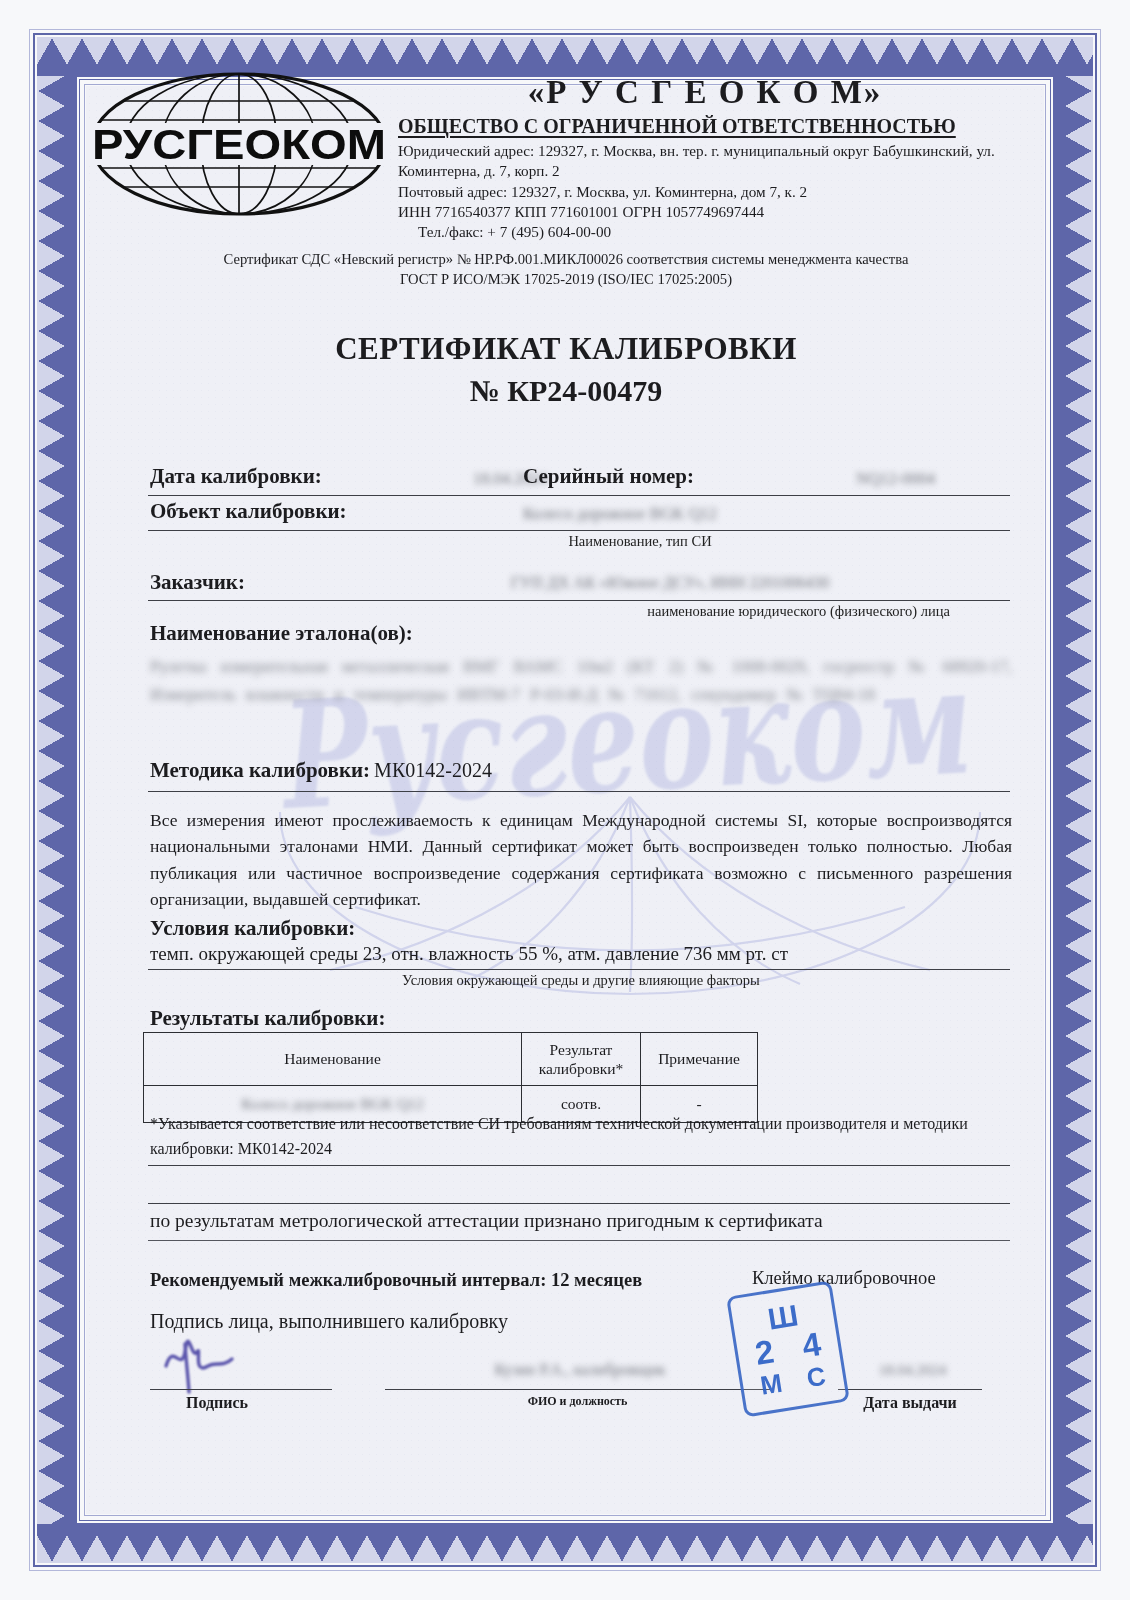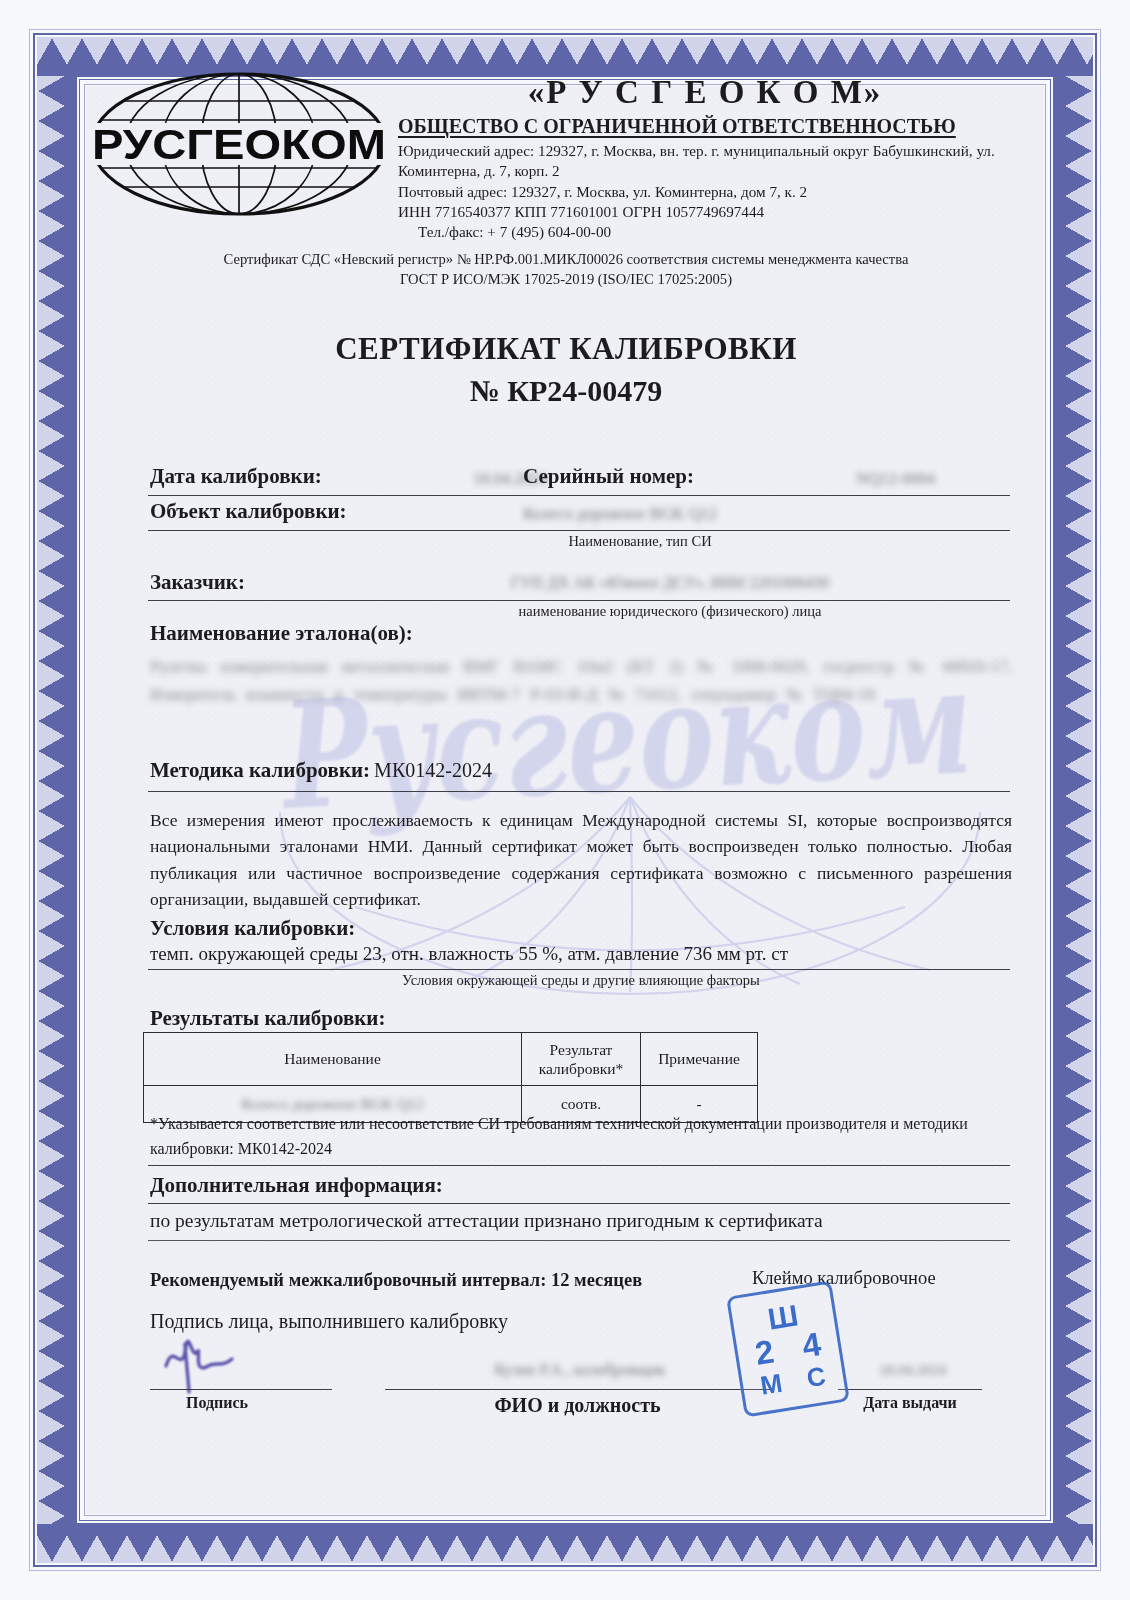--- a/index.html
+++ b/index.html
@@ -125,21 +125,21 @@
   <div class="abs rule z2" style="left:148px;top:495px;width:862px;"></div>
 
   <div class="abs lbl z2" style="left:150px;top:499px;">Объект калибровки:</div>
   <div class="abs ctr redacted z2" style="left:430px;top:504px;width:380px;font-size:16.5px;">Колесо дорожное BGK Q12</div>
   <div class="abs rule z2" style="left:148px;top:530px;width:862px;"></div>
   <div class="abs ctr cap z2" style="left:440px;top:533px;width:400px;">Наименование, тип СИ</div>
 
   <div class="abs lbl z2" style="left:150px;top:570px;">Заказчик:</div>
   <div class="abs ctr redacted z2" style="left:420px;top:574px;width:500px;font-size:16px;">ГУП ДХ АК «Южное ДСУ», ИНН 2201006430</div>
   <div class="abs rule z2" style="left:148px;top:600px;width:862px;"></div>
-  <div class="abs ctr cap z2" style="left:390px;top:603px;width:560px;">наименование юридического (физического) лица</div>
+  <div class="abs ctr cap z2" style="left:390px;top:603px;width:560px;text-align:right;">наименование юридического (физического) лица</div>
 
   <div class="abs lbl z2" style="left:150px;top:621px;">Наименование эталона(ов):</div>
   <div class="abs just redacted2 z2" style="left:150px;top:653px;width:862px;font-size:17px;line-height:1.62;word-spacing:6px;">Рулетка измерительная металлическая ВМГ ВАМС 10м2 (КТ 2) № 1008-0029, госреестр № 68920-17, Измеритель влажности и температуры ИВТМ-7 Р-03-И-Д № 71612, секундомер № ТЦ84-18</div>
 
   <div class="abs z2" style="left:150px;top:758px;">
     <span class="lbl">Методика калибровки:</span>
     <span style="font-size:20px;">МК0142-2024</span>
   </div>
   <div class="abs rule z2" style="left:148px;top:791px;width:862px;"></div>
   <div class="abs just z2" style="left:150px;top:807px;width:862px;font-size:17.5px;line-height:1.5;">Все измерения имеют прослеживаемость к единицам Международной системы SI, которые воспроизводятся национальными эталонами НМИ. Данный сертификат может быть воспроизведен только полностью. Любая публикация или частичное воспроизведение содержания сертификата возможно с письменного разрешения организации, выдавшей сертификат.</div>
@@ -166,41 +166,40 @@
     <tr>
       <td style="height:30px;" class="redacted">Колесо дорожное BGK Q12</td>
       <td>соотв.</td>
       <td>-</td>
     </tr>
   </tbody>
     </table>
   <div class="abs z2" style="left:150px;top:1112px;width:862px;font-size:16px;line-height:1.55;">*Указывается соответствие или несоответствие СИ требованиям технической документации производителя и методики калибровки: МК0142-2024</div>
   <div class="abs rule z2" style="left:148px;top:1165px;width:862px;"></div>
 
-  <div class="abs lbl z2" style="left:150px;top:1173px;">Дополнительная информация:</div>
   <div class="abs rule z2" style="left:148px;top:1203px;width:862px;"></div>
   <div class="abs z2" style="left:150px;top:1210px;width:862px;font-size:19.5px;">по результатам метрологической аттестации признано пригодным к сертификата</div>
   <div class="abs rule-lt z2" style="left:148px;top:1240px;width:862px;"></div>
 
   <div class="abs z2" style="left:150px;top:1270px;font-size:18.5px;font-weight:bold;">Рекомендуемый межкалибровочный интервал: 12 месяцев</div>
   <div class="abs z2" style="left:752px;top:1268px;font-size:18.5px;">Клеймо калибровочное</div>
   <div class="abs z2" style="left:150px;top:1310px;font-size:20px;">Подпись лица, выполнившего калибровку</div>
 
   <svg class="abs sig" style="left:158px;top:1328px;" width="130" height="72" viewBox="0 0 130 72">
     <g stroke="#4e48a6" stroke-width="3.4" fill="none" stroke-linecap="round">
       <path d="M8,38 C16,12 24,50 28,18 C31,2 34,32 39,24 C44,16 34,48 50,38 C58,33 64,40 74,31"></path>
       <path d="M27,16 C28,32 30,48 31,64"></path>
     </g>
   </svg>
   <div class="abs rule z2" style="left:150px;top:1389px;width:182px;"></div>
   <div class="abs b z2" style="left:186px;top:1394px;font-size:16px;">Подпись</div>
 
   <div class="abs ctr redacted z2" style="left:390px;top:1361px;width:380px;font-size:16px;">Кузин Р.А., калибровщик</div>
   <div class="abs rule z2" style="left:385px;top:1389px;width:385px;"></div>
-  <div class="abs ctr b z2" style="left:385px;top:1394px;width:385px;font-size:20px;">ФИО и должность</div>
+  <div class="abs ctr b z2" style="left:385px;top:1394px;width:385px;font-size:12px;">ФИО и должность</div>
 
   <div class="abs stamp" style="left:735px;top:1288px;">
     <div class="l1">Ш</div>
     <div class="l2">2 4</div>
     <div class="l3">М С</div>
   </div>
 
   <div class="abs ctr redacted z2" style="left:845px;top:1362px;width:135px;font-size:15px;">18.04.2024</div>
   <div class="abs rule z2" style="left:838px;top:1389px;width:144px;"></div>
   <div class="abs ctr b z2" style="left:838px;top:1394px;width:144px;font-size:16px;">Дата выдачи</div>

